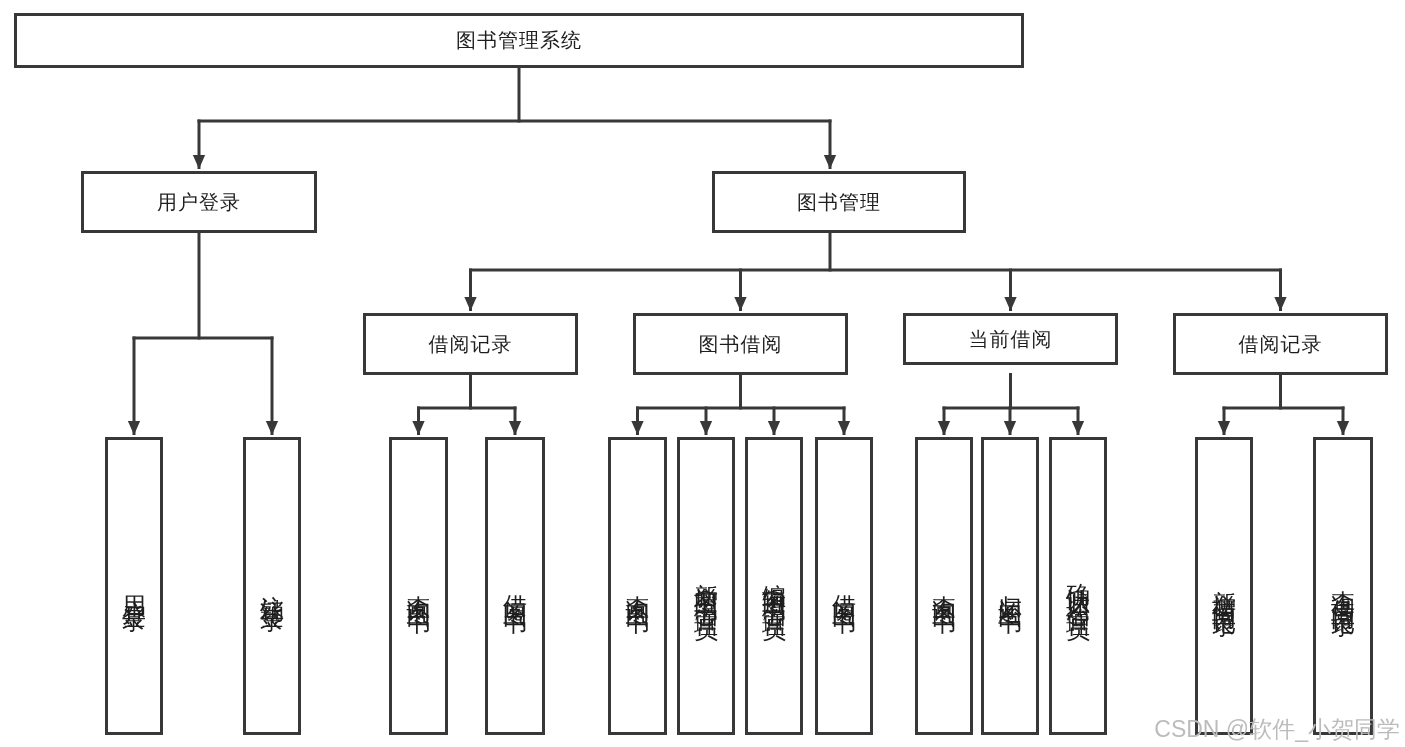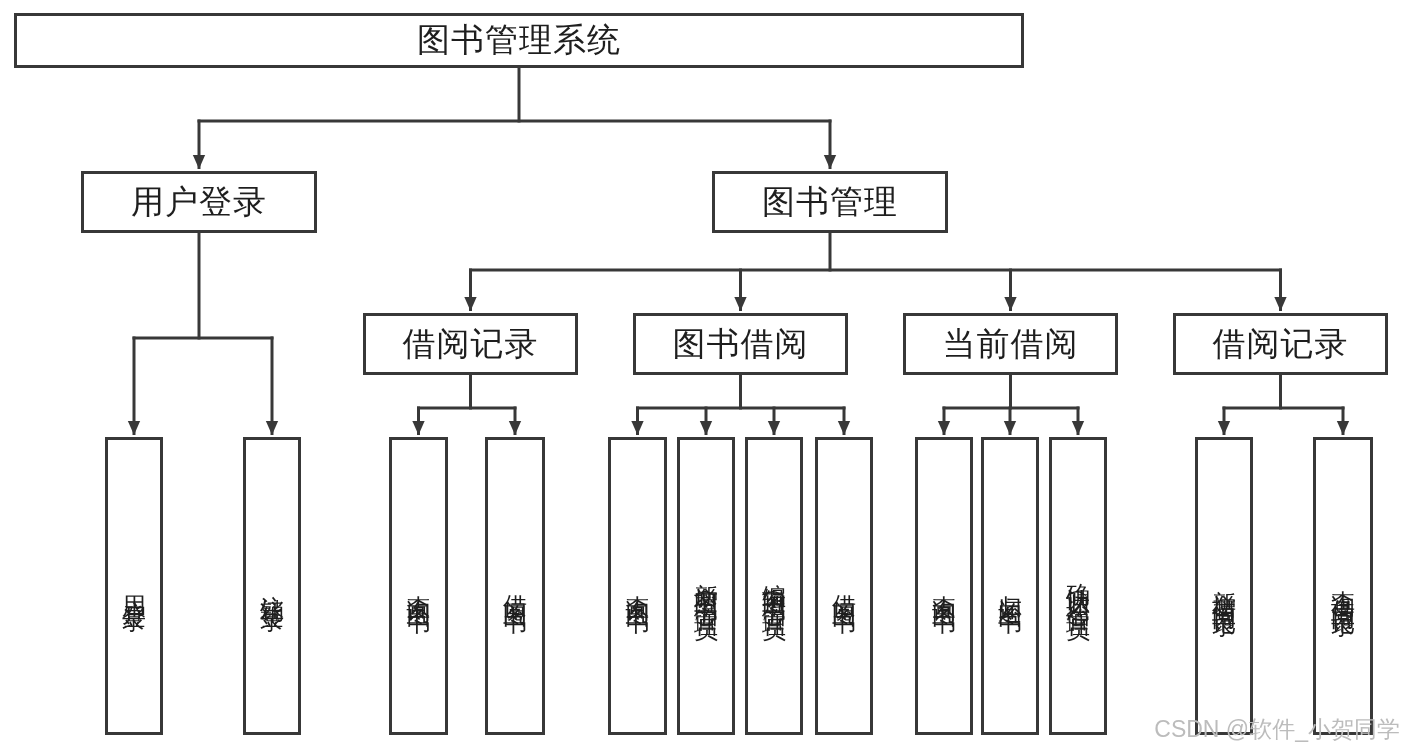--- a/index.html
+++ b/index.html
@@ -32,21 +32,21 @@
   .node {
     position: absolute;
     background: #fff;
     border: 3px solid var(--line);
     display: flex;
     align-items: center;
     justify-content: center;
     color: var(--text);
   }
   .hbox span {
-    font-size: 33px;
+    font-size: 20px;
     letter-spacing: 1px;
     white-space: nowrap;
   }
   .vbox span {
     writing-mode: vertical-rl;
     text-orientation: mixed;
     font-size: 24px;
     letter-spacing: 5px;
     line-height: 1;
     white-space: nowrap;
@@ -116,31 +116,31 @@
     <line x1="1343" y1="406.5" x2="1343" y2="435" marker-end="url(#arr)"></line>
   </svg>
 
   <div class="node hbox" style="left:14px; top:13px; width:1010px; height:55px;">
     <span>图书管理系统</span>
   </div>
 
   <div class="node hbox" style="left:81px; top:171px; width:236px; height:62px;">
     <span>用户登录</span>
   </div>
-  <div class="node hbox" style="left:712px; top:171px; width:236px; height:62px;">
+  <div class="node hbox" style="left:712px; top:171px; width:254px; height:62px;">
     <span>图书管理</span>
   </div>
 
   <div class="node hbox" style="left:363px; top:313px; width:215px; height:62px;">
     <span>借阅记录</span>
   </div>
   <div class="node hbox" style="left:633px; top:313px; width:215px; height:62px;">
     <span>图书借阅</span>
   </div>
-  <div class="node hbox" style="left:903px; top:313px; width:215px; height:62px;text-align:right;">
+  <div class="node hbox" style="left:903px; top:313px; width:215px; height:52px;text-align:right;">
     <span>当前借阅</span>
   </div>
   <div class="node hbox" style="left:1173px; top:313px; width:215px; height:62px;text-align:center;">
     <span>借阅记录</span>
   </div>
 
   <div class="node vbox" style="left:105px; top:437px; width:58px; height:298px;">
     <span>用户登录</span>
   </div>
   <div class="node vbox" style="left:243px; top:437px; width:58px; height:298px;">

